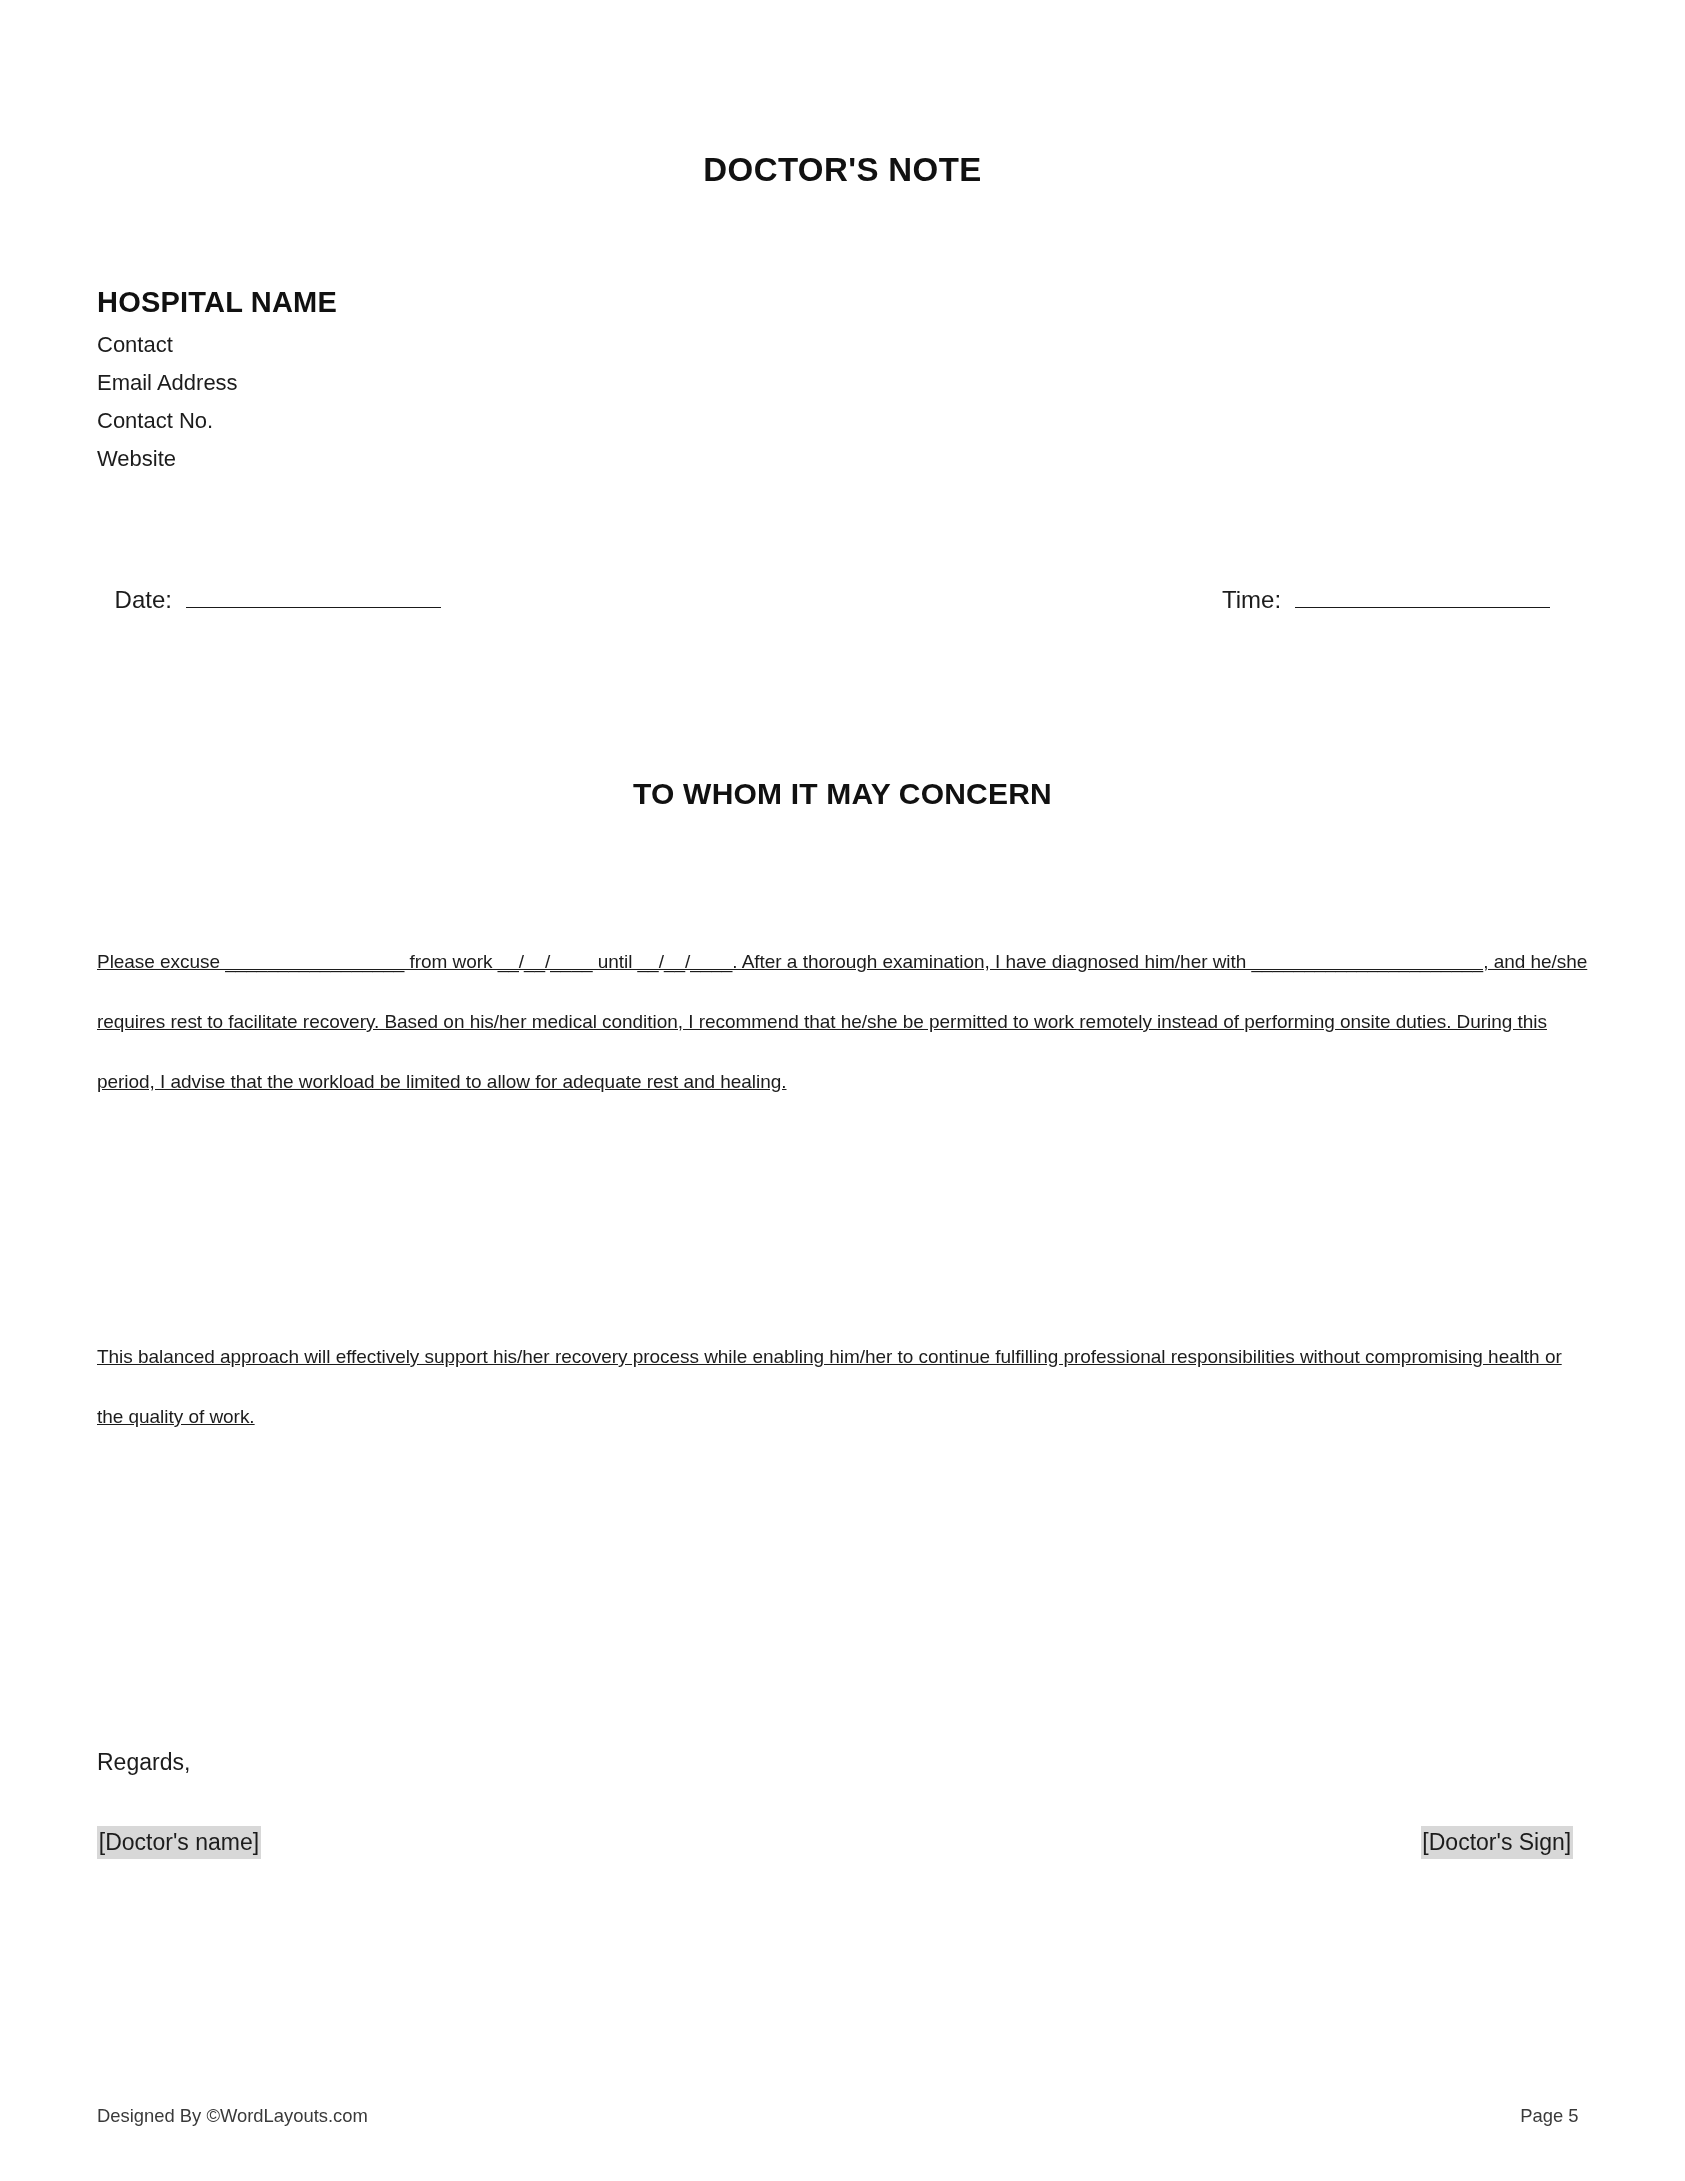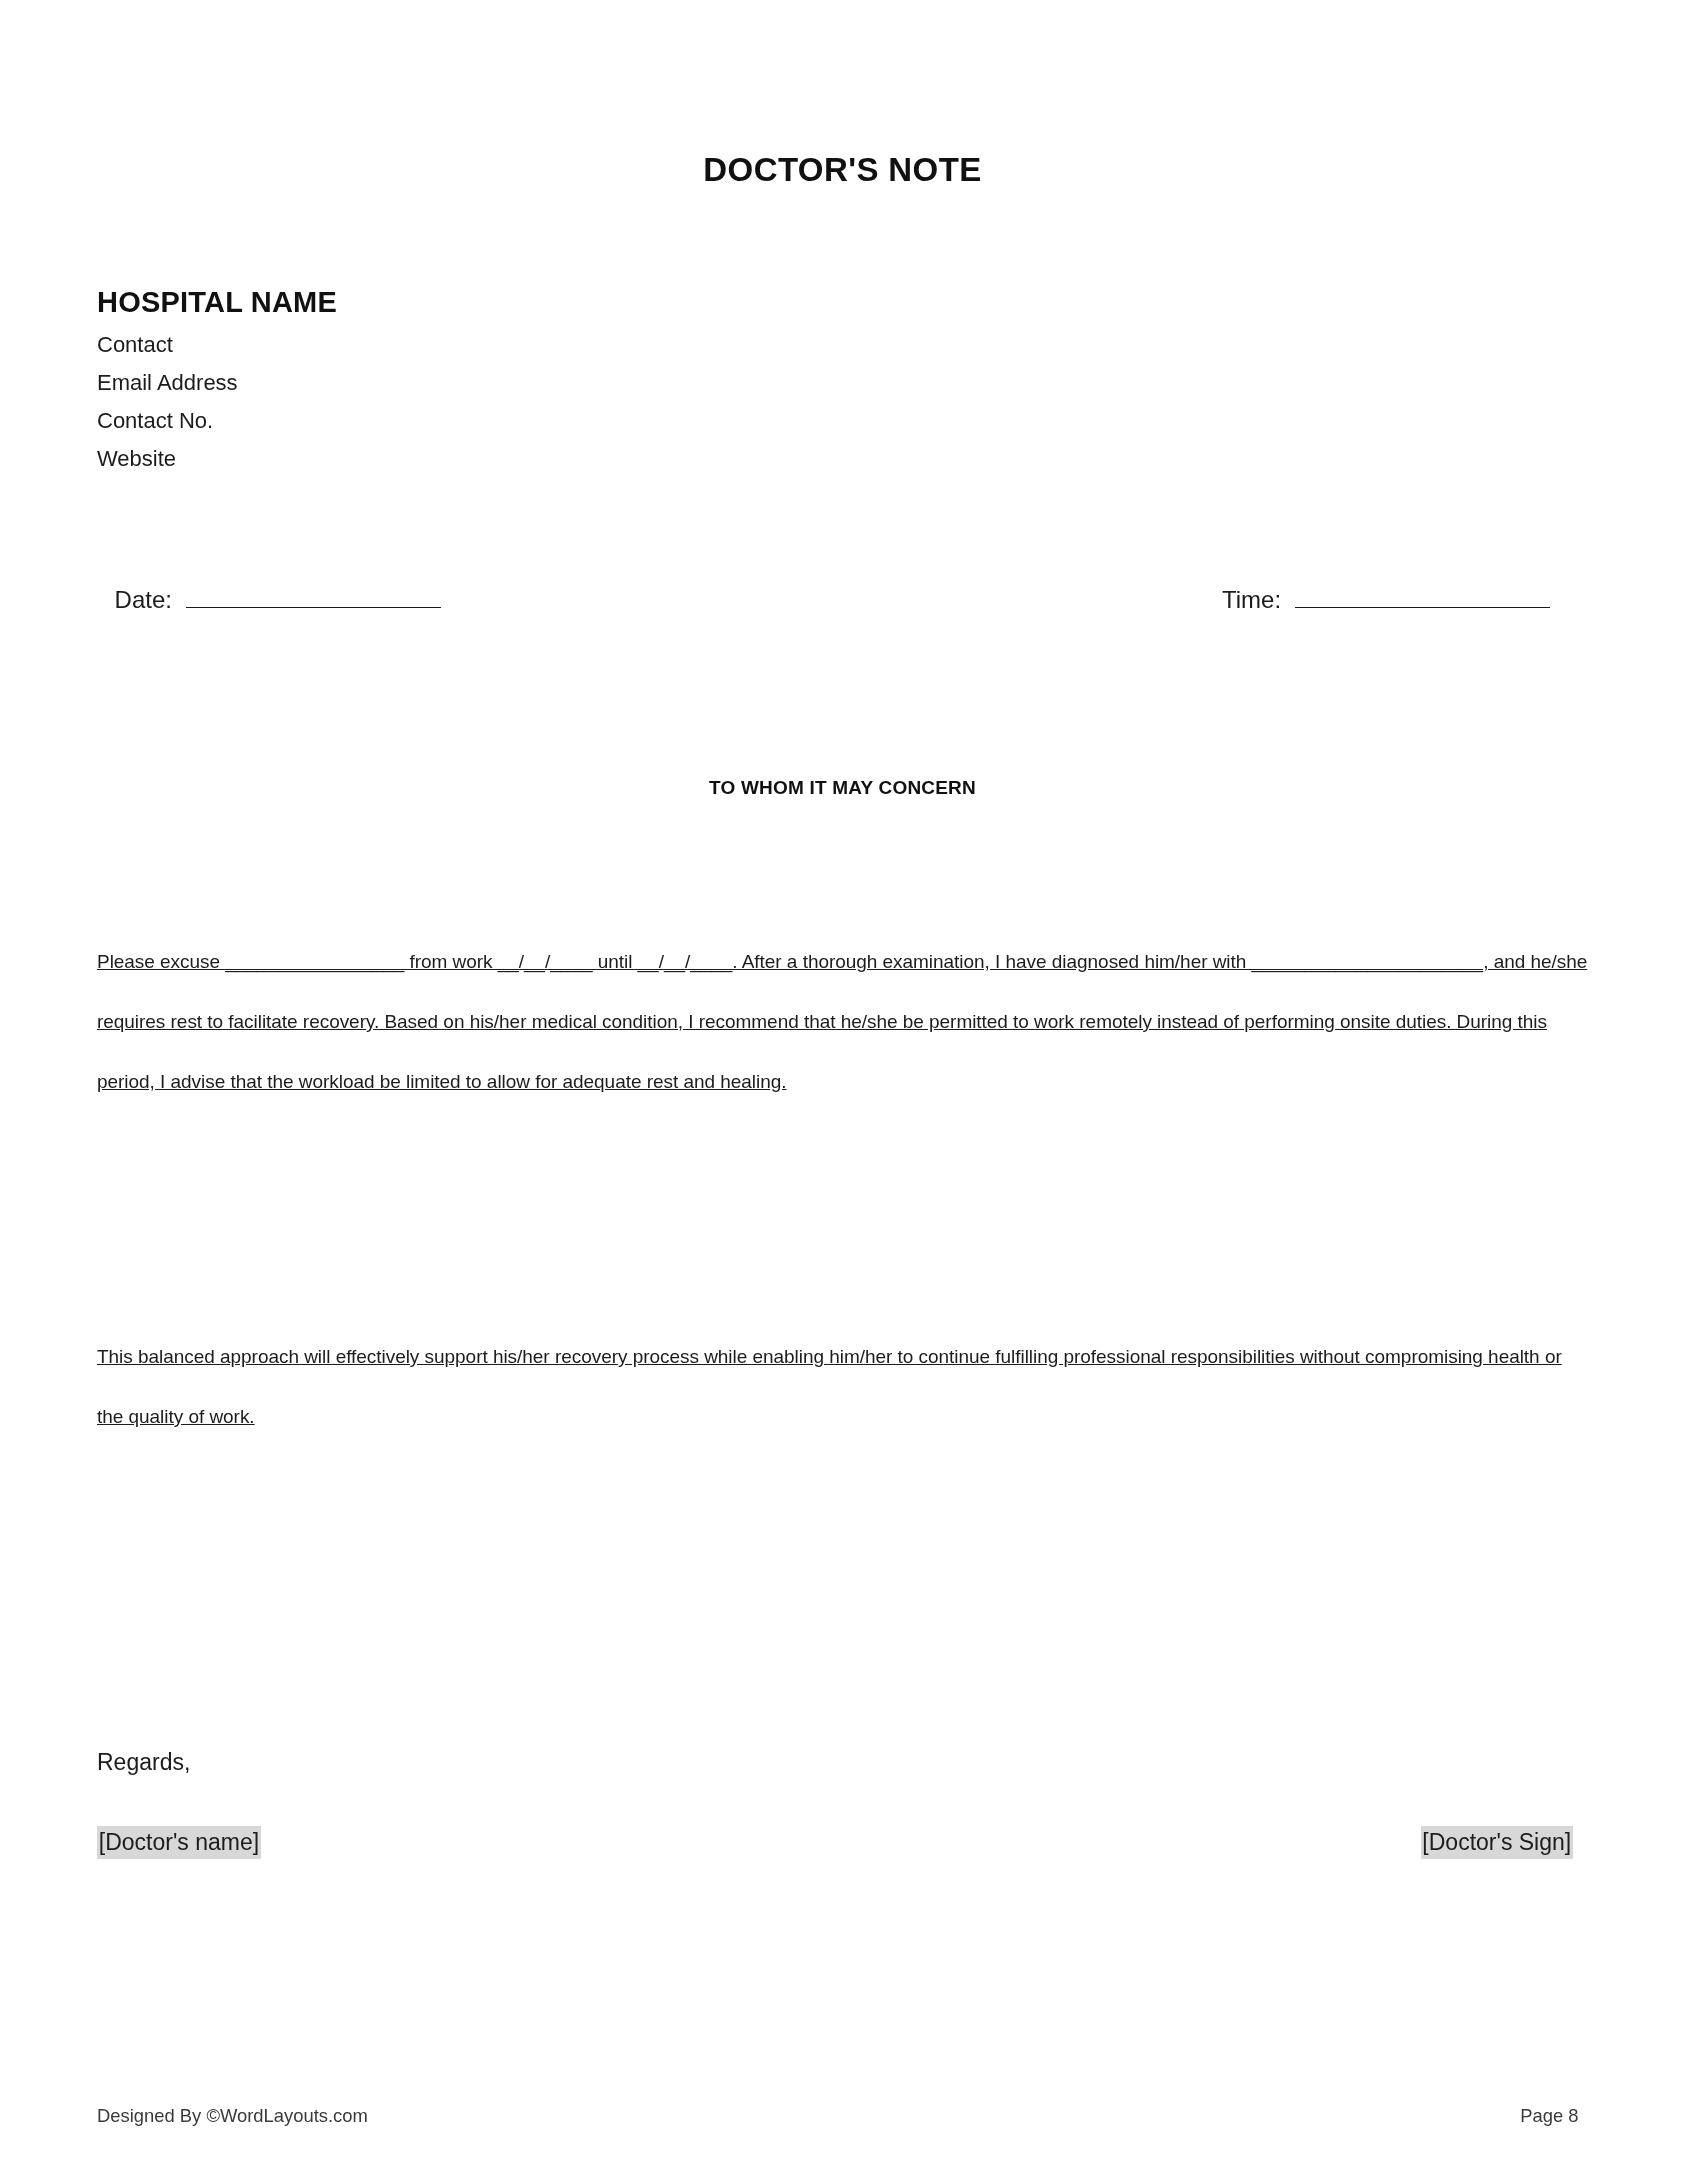--- a/index.html
+++ b/index.html
@@ -89,21 +89,21 @@
   .field-date { left: 17.6px; top: 0; }
   .field-time { left: 1125px; top: 0; }
 
   
   .section-heading {
     position: absolute;
     left: 0;
     top: 777px;
     width: 1685px;
     text-align: center;
-    font-size: 19px;
+    font-size: 30px;
     font-weight: bold;
     letter-spacing: 0.2px;
     color: #111111;
   }
 
   
   .body-block {
     position: absolute;
     left: 97px;
     width: 1492px;
@@ -207,17 +207,17 @@
 
   <div class="regards">Regards,</div>
 
   <div class="sign-row">
     <span class="placeholder-hl sign-left">[Doctor's name]</span>
     <span class="placeholder-hl sign-right">[Doctor's Sign]</span>
   </div>
 
   <div class="footer">
     <span class="footer-left">Designed By ©WordLayouts.com</span>
-    <span class="footer-right">Page 8</span>
+    <span class="footer-right">Page 5</span>
   </div>
 
 </div>
 
 
 </body></html>

